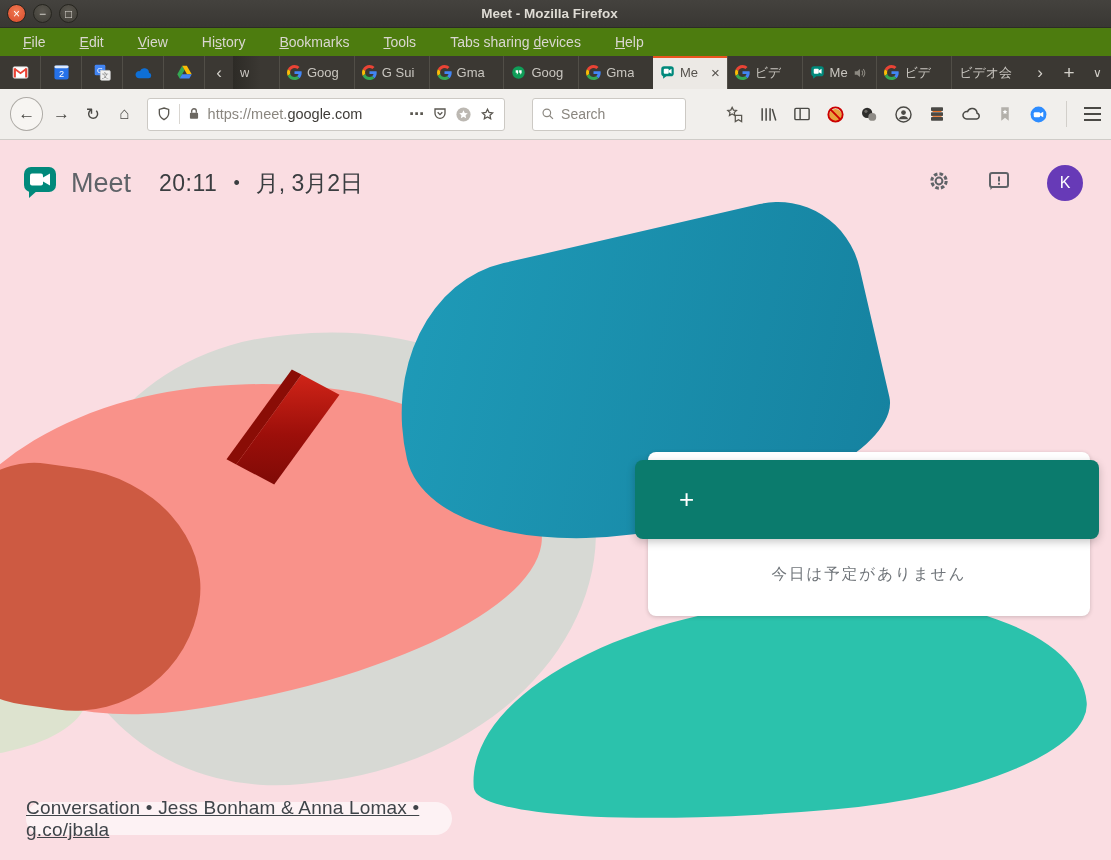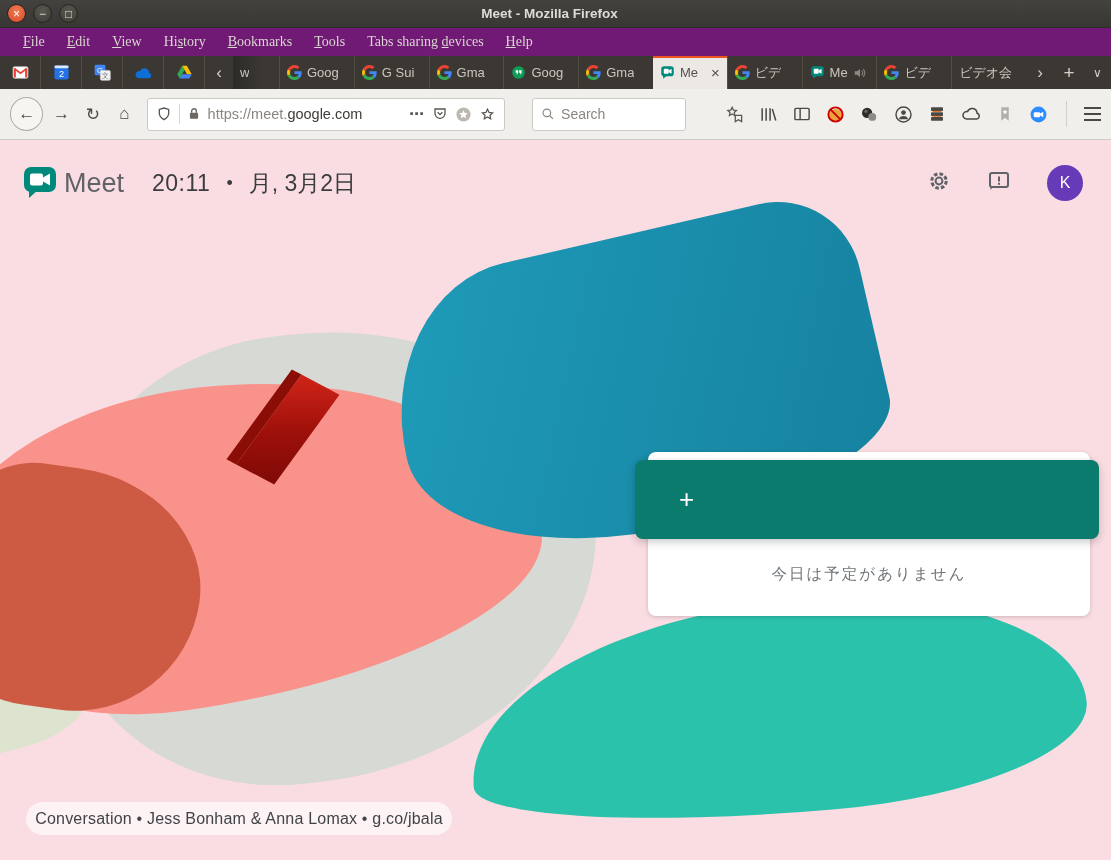--- a/index.html
+++ b/index.html
@@ -8,21 +8,21 @@
   .window { position:relative; width:1111px; height:860px; }
 
   
   .titlebar { height:28px; background:linear-gradient(#44423e,#393733); display:flex; align-items:center; position:relative; border-bottom:1px solid #2c2b27; }
   .winbtns { display:flex; gap:7px; margin-left:7px; }
   .winbtn { width:19px; height:19px; border-radius:50%; display:flex; align-items:center; justify-content:center; font-size:12px; line-height:1; color:#dcd9d3; border:1px solid #26251f; background:radial-gradient(circle at 50% 35%, #5a574f, #3e3c36); cursor:pointer; }
   .winbtn.close { background:radial-gradient(circle at 50% 35%, #f07a52, #d8492a); color:#fff; }
   .title { position:absolute; left:0; right:12px; text-align:center; font-weight:bold; font-size:13.5px; color:#dfdcd5; pointer-events:none; }
 
   
-  .menubar { height:28px; background:#701a75; display:flex; align-items:center; padding-left:12px; gap:0;font-family:Liberation Serif, serif; }
+  .menubar { height:28px; background:#4d7c0f; display:flex; align-items:center; padding-left:12px; gap:12px; }
   .menuitem { color:#dad7d1; font-size:14px; padding:3px 11px; cursor:default; }
   .menuitem u { text-decoration:underline; }
 
   
   .tabbar { height:33px; background:#3b3833; display:flex; align-items:stretch; }
   .pinned { display:flex; }
   .pinned .pintab { width:41px; display:flex; align-items:center; justify-content:center; border-right:1px solid #514e47; cursor:pointer; }
   .tabscroll { width:28px; display:flex; align-items:center; justify-content:center; color:#d3d0ca; font-size:17px; cursor:pointer; }
   .tab { display:flex; align-items:center; gap:5px; padding:0 7px; border-left:1px solid #514e47; overflow:hidden; cursor:pointer; min-width:0; }
   .tab .tlabel { font-size:13px; color:#c9c6c0; white-space:nowrap; overflow:hidden; }
@@ -64,35 +64,35 @@
   .gray-blob { left:58px; top:192px; width:540px; height:448px; background:var(--grayblob,#d7d9d4); border-radius:46% 54% 58% 42% / 52% 48% 55% 45%; transform:rotate(-6deg); }
   .sage-wedge { left:-38px; top:532px; width:125px; height:74px; background:#dde3cf; border-radius:20% 80% 70% 30% / 40% 60% 55% 45%; transform:rotate(-14deg); }
   .salmon-blob { left:-72px; top:244px; width:612px; height:318px; background:var(--salmon,#f9928a); border-radius:45% 55% 62% 38% / 55% 60% 40% 45%; transform:rotate(-8deg); }
   .orange-blob { left:-62px; top:328px; width:262px; height:242px; background:var(--dkorange,#cd5a42); border-radius:40% 60% 55% 45% / 45% 55% 60% 40%; transform:rotate(8deg); }
   .red-tile { left:256px; top:232px; width:54px; height:110px; background:linear-gradient(150deg,#d02418 0%,#9c0f0a 55%,#7f0a06 100%); border-left:11px solid #8a0d06; transform:rotate(28deg) skewX(-8deg); }
   .blue-shape { left:396px; top:96px; width:484px; height:296px; background:linear-gradient(115deg,#1f9cb9,#15819f); border-radius:30% 18% 50% 55% / 60% 30% 28% 45%; transform:rotate(-13deg); }
   .turquoise-blob { left:468px; top:462px; width:618px; height:212px; background:var(--turquoise,#2bc2ac); border-radius:55% 45% 42% 58% / 75% 60% 40% 25%; transform:rotate(-5deg); }
 
   .meet-header { position:absolute; left:0; top:0; right:0; height:86px; display:flex; align-items:center; z-index:5; }
   .brand { display:flex; align-items:center; margin-left:22px; }
-  .brand-name { font-size:27px; color:#5f6368; margin-left:6px; }
+  .brand-name { font-size:27px; color:#5f6368; margin-left:13px; }
   .clock { font-size:23px; color:#3a3d40; margin-left:28px; letter-spacing:0.5px; }
   .hdot { font-size:18px; color:#3a3d40; margin:0 16px; }
   .hdate { font-size:23px; color:#3a3d40; }
   .header-right { position:absolute; right:28px; display:flex; align-items:center; gap:36px; }
   .avatar { width:36px; height:36px; border-radius:50%; background:var(--purple,#673ab7); color:#fff; display:flex; align-items:center; justify-content:center; font-size:16px; cursor:pointer; }
 
   .schedule-card { position:absolute; left:648px; top:312px; width:442px; height:164px; background:#fff; border-radius:8px; box-shadow:0 1px 4px rgba(0,0,0,.18); z-index:6; text-align:center; }
   .schedule-card .empty { margin-top:112px; font-size:15.5px; color:#70757a; letter-spacing:2px; }
   .join-bar { position:absolute; left:635px; top:320px; width:464px; height:79px; background:var(--teal,#0b7b6d); border-radius:8px; box-shadow:0 3px 8px rgba(0,0,0,.22); z-index:7; display:flex; align-items:center; cursor:pointer; }
   .join-bar .plus { color:#fff; font-size:26px; font-weight:300; margin-left:44px; }
   .join-bar .jlabel { color:#fff; font-size:16.5px; letter-spacing:2px; margin-left:58px; }
 
   .caption-pill { position:absolute; left:26px; top:662px; width:426px; height:33px; background:rgba(255,255,255,.62); border-radius:17px; display:flex; align-items:center; justify-content:center; z-index:6; }
-  .caption-pill span { font-size:16px; color:#3f4449; letter-spacing:.2px; }
+  .caption-pill span { font-size:19px; color:#3f4449; letter-spacing:.2px;text-decoration:underline; }
 </style>
 </head>
 <body>
 
 <div class="window">
 
   <div class="titlebar">
     <div class="winbtns">
       <div class="winbtn close">×</div>
       <div class="winbtn">−</div>

